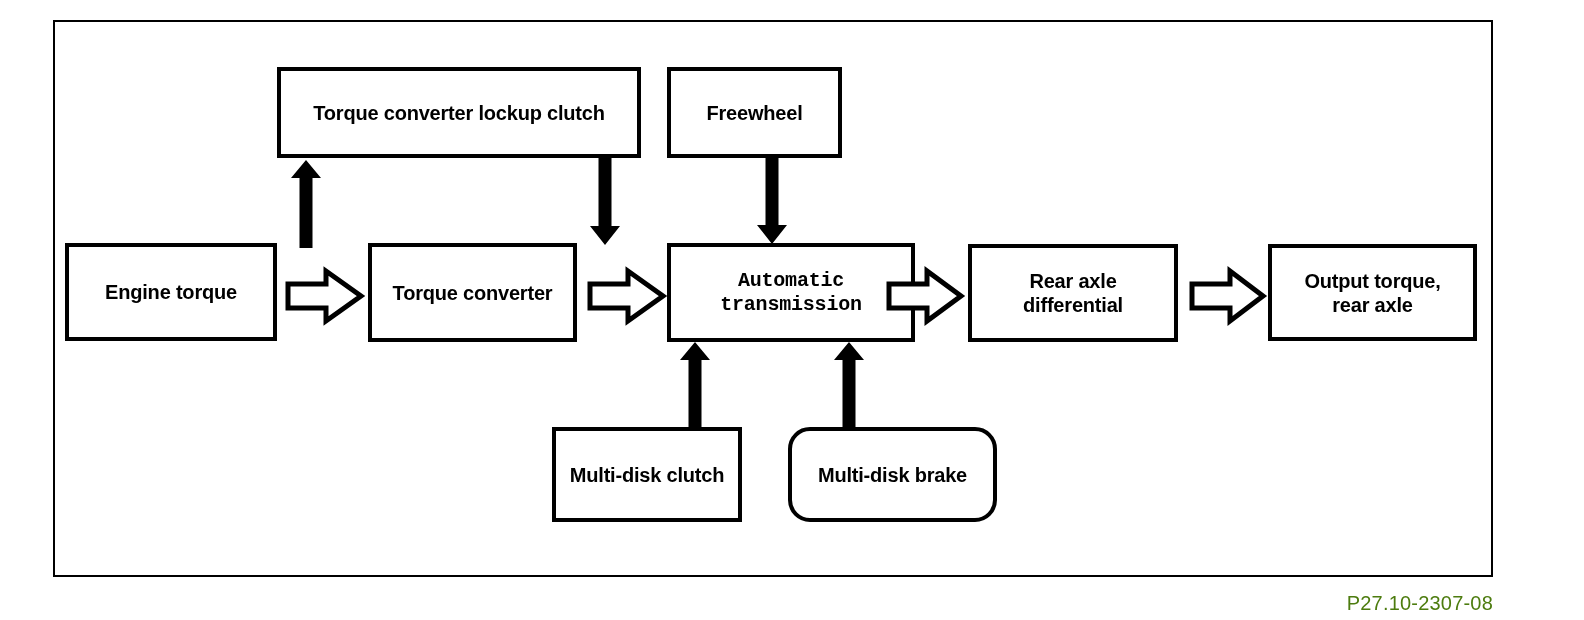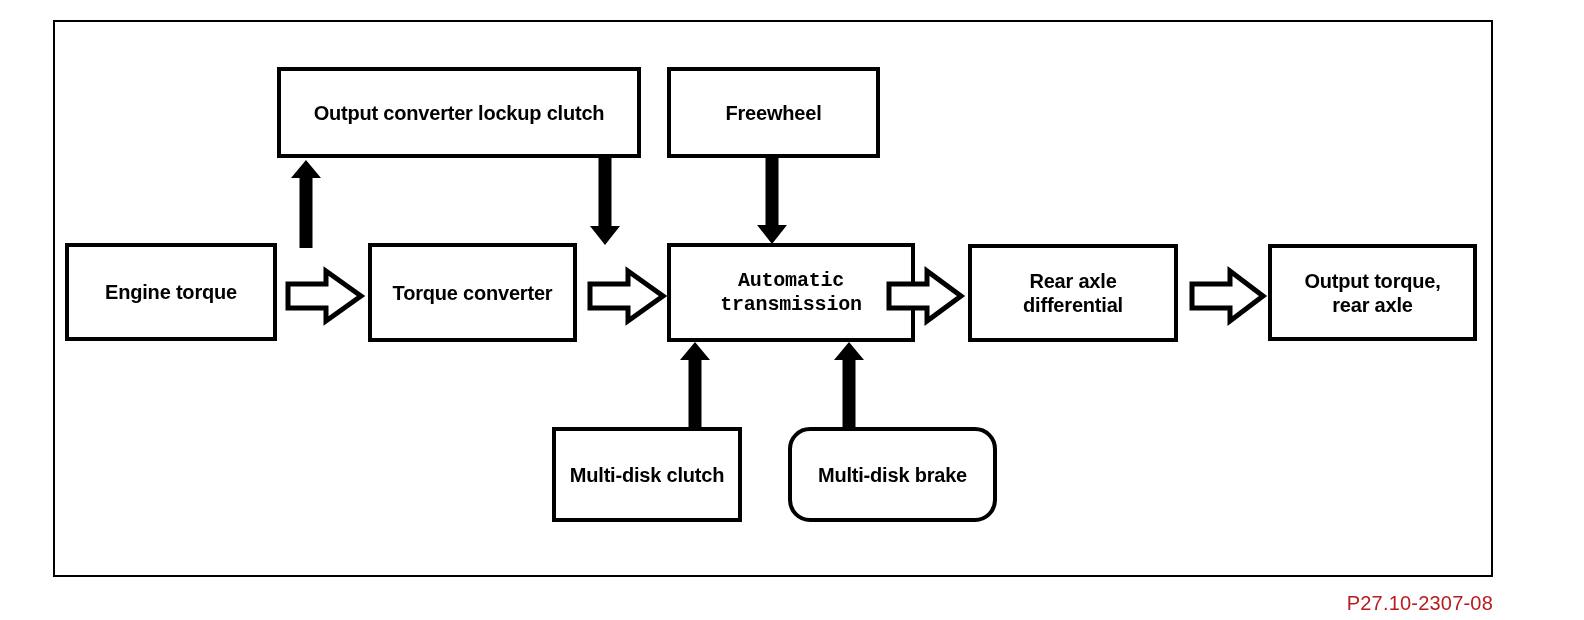--- a/index.html
+++ b/index.html
@@ -44,40 +44,40 @@
     white-space: pre-line;
   }
   
   .n-engine      { left: 65px;   top: 243px; width: 212px; height: 98px; text-align: right; }
   .n-converter   { left: 368px;  top: 243px; width: 209px; height: 99px; }
   .n-trans       { left: 667px;  top: 243px; width: 248px; height: 99px; font-family: Liberation Mono, monospace; }
   .n-rearaxle    { left: 968px;  top: 244px; width: 210px; height: 98px; }
   .n-output      { left: 1268px; top: 244px; width: 209px; height: 97px; }
   
   .n-lockup      { left: 277px;  top: 67px;  width: 364px; height: 91px; }
-  .n-freewheel   { left: 667px;  top: 67px;  width: 213px; height: 91px; }
+  .n-freewheel   { left: 667px;  top: 67px;  width: 175px; height: 91px; }
   
   .n-mdclutch    { left: 552px;  top: 427px; width: 190px; height: 95px; }
   .n-mdbrake     { left: 788px;  top: 427px; width: 209px; height: 95px; border-radius: 22px; }
 
   .arrow-layer {
     position: absolute;
     left: 0;
     top: 0;
     width: 1584px;
     height: 620px;
     pointer-events: none;
   }
   .caption {
     position: absolute;
     top: 592px;
     right: 91px;
     font-size: 20px;
     font-weight: 400;
-    color: #b91c1c;
+    color: #4d7c0f;
     letter-spacing: 0.2px;
   }
 </style>
 </head>
 <body>
 
 <div class="canvas">
 
   <div class="frame"></div>
 
@@ -94,21 +94,21 @@
   <div class="node n-rearaxle">
     <span class="node-label">Rear axle
 differential</span>
   </div>
   <div class="node n-output">
     <span class="node-label">Output torque,
 rear axle</span>
   </div>
 
   <div class="node n-lockup">
-    <span class="node-label">Output converter lockup clutch</span>
+    <span class="node-label">Torque converter lockup clutch</span>
   </div>
   <div class="node n-freewheel">
     <span class="node-label">Freewheel</span>
   </div>
 
   <div class="node n-mdclutch">
     <span class="node-label">Multi-disk clutch</span>
   </div>
   <div class="node n-mdbrake">
     <span class="node-label">Multi-disk brake</span>

